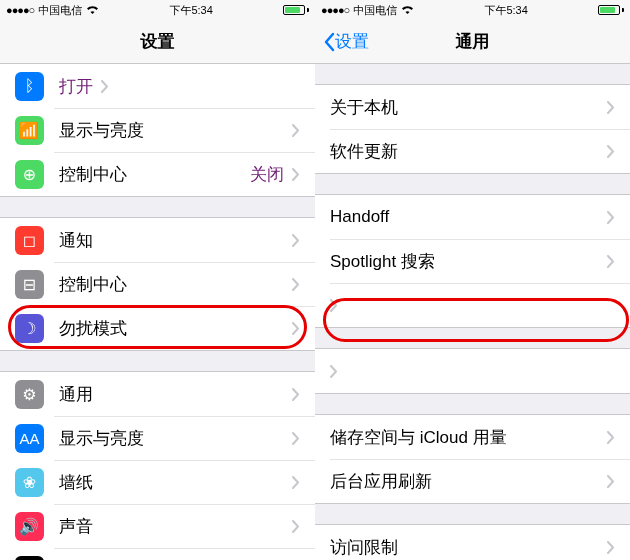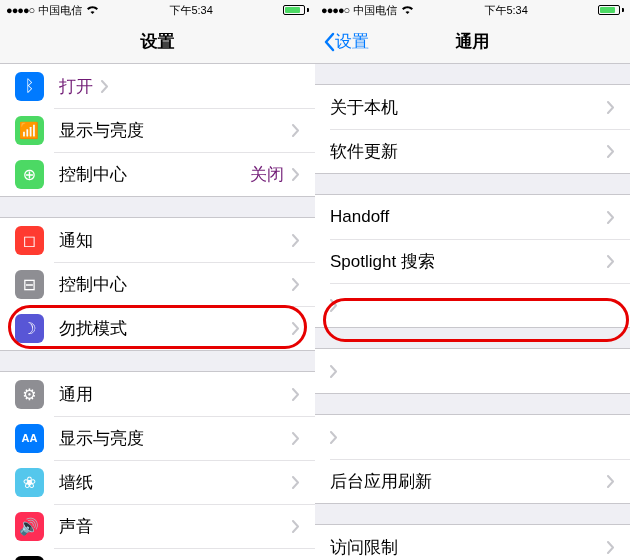--- a/index.html
+++ b/index.html
@@ -145,21 +145,21 @@
             </div>
             <div class="row-label">通用</div>
             <span class="chevron">
               <svg viewBox="0 0 8 13">
                 <path d="M1 1l5 5.5L1 12" stroke="#c7c7cc" stroke-width="2" fill="none" stroke-linecap="round" stroke-linejoin="round"></path>
               </svg>
             </span>
           </div>
           <div class="row">
             <div class="row-icon" style="background:#007aff">
-              <span class="icon-glyph" style="font-size:11px;font-weight:bold;">AA</span>
+              <span class="icon-glyph" style="font-size:15px;font-weight:normal;">AA</span>
             </div>
             <div class="row-label">显示与亮度</div>
             <span class="chevron">
               <svg viewBox="0 0 8 13">
                 <path d="M1 1l5 5.5L1 12" stroke="#c7c7cc" stroke-width="2" fill="none" stroke-linecap="round" stroke-linejoin="round"></path>
               </svg>
             </span>
           </div>
           <div class="row">
             <div class="row-icon" style="background:#54c7ec">
@@ -275,20 +275,21 @@
             <span class="chevron">
               <svg viewBox="0 0 8 13">
                 <path d="M1 1l5 5.5L1 12" stroke="#c7c7cc" stroke-width="2" fill="none" stroke-linecap="round" stroke-linejoin="round"></path>
               </svg>
             </span>
           </div>
         </div>
         <div class="spacer"></div>
         <div class="list-group">
           <div class="row">
+            <div class="row-label">储存空间与 iCloud 用量</div>
             <span class="chevron">
               <svg viewBox="0 0 8 13">
                 <path d="M1 1l5 5.5L1 12" stroke="#c7c7cc" stroke-width="2" fill="none" stroke-linecap="round" stroke-linejoin="round"></path>
               </svg>
             </span>
           </div>
           <div class="row">
             <div class="row-label">后台应用刷新</div>
             <span class="chevron">
               <svg viewBox="0 0 8 13">

